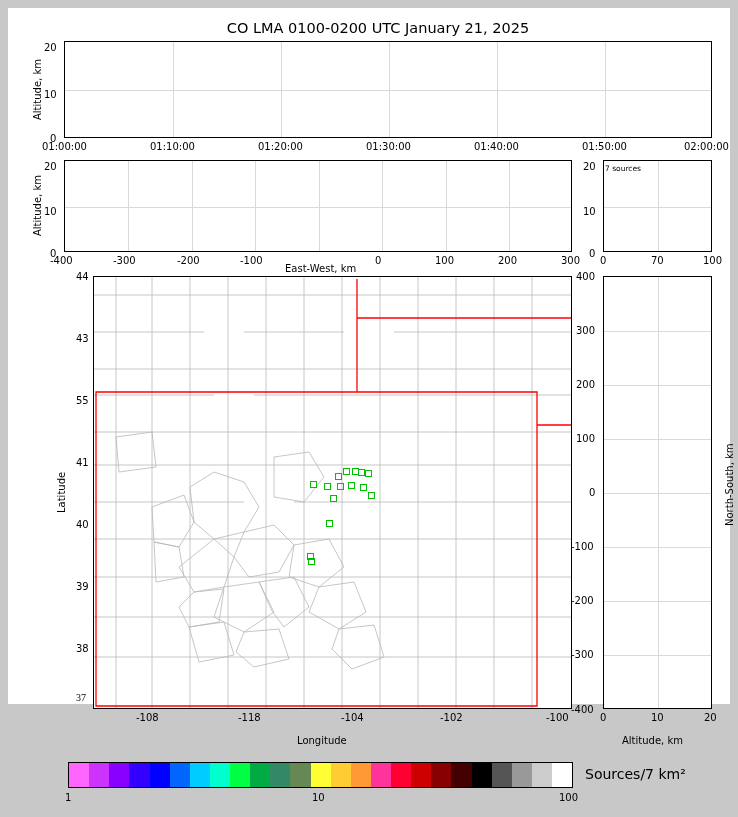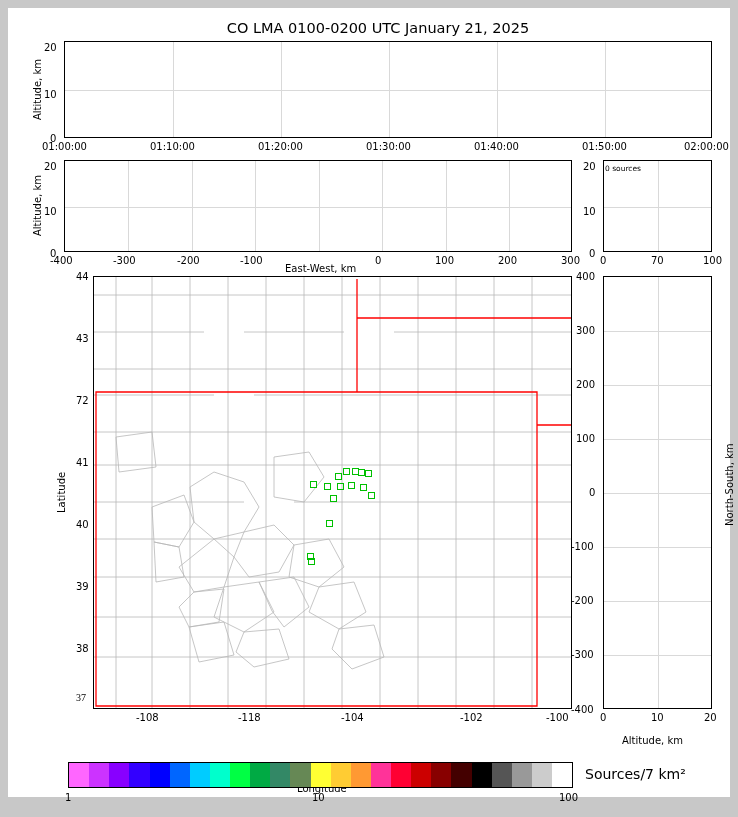--- a/index.html
+++ b/index.html
@@ -3,21 +3,21 @@
 <meta charset="utf-8">
 <style>
   html,body{margin:0;padding:0;}
   body{
     width:738px;height:817px;
     background:#c8c8c8;
     font-family:"DejaVu Sans", sans-serif;
     overflow:hidden;
   }
   #page{
-    position:absolute;left:8px;top:8px;width:722px;height:789px;
+    position:absolute;left:8px;top:8px;width:722px;height:696px;
     background:#ffffff;
   }
   .axbox{
     position:absolute;
     border:1px solid #000000;
     background:#ffffff;
     box-sizing:border-box;
   }
   .gridline{position:absolute;background:#d9d9d9;}
   .ticklabel{
@@ -119,21 +119,21 @@
   <div class="ticklabel" style="left:427px;top:247px;">100</div>
   <div class="ticklabel" style="left:490px;top:247px;">200</div>
   <div class="ticklabel" style="left:553px;top:247px;">300</div>
   <div class="axlabel rot" style="left:24px;top:228px;transform:rotate(-90deg);">Altitude, km</div>
   <div class="axlabel" style="left:277px;top:255px;">East-West, km</div>
 
   <div class="axbox" style="left:595px;top:152px;width:109px;height:92px;">
     <div class="gridline" style="left:0;top:46px;width:100%;height:1px;"></div>
     <div class="gridline" style="left:54px;top:0;width:1px;height:100%;"></div>
   </div>
-  <div class="smalltext" style="left:597px;top:156px;">0 sources</div>
+  <div class="smalltext" style="left:597px;top:156px;">7 sources</div>
   <div class="ticklabel" style="left:575px;top:153px;">20</div>
   <div class="ticklabel" style="left:575px;top:198px;">10</div>
   <div class="ticklabel" style="left:581px;top:240px;">0</div>
   <div class="ticklabel" style="left:592px;top:247px;">0</div>
   <div class="ticklabel" style="left:643px;top:247px;">70</div>
   <div class="ticklabel" style="left:695px;top:247px;">100</div>
 
   <div class="axbox maparea" style="left:85px;top:268px;width:479px;height:433px;">
     <svg width="477" height="431" viewBox="0 0 477 431" style="position:absolute;left:0;top:0;">
 
@@ -202,34 +202,34 @@
     <div class="srcdot" style="left:266px;top:207px;"></div>
     <div class="srcdot" style="left:236px;top:218px;"></div>
     <div class="srcdot" style="left:274px;top:215px;"></div>
     <div class="srcdot" style="left:232px;top:243px;"></div>
     <div class="srcdot" style="left:213px;top:276px;"></div>
     <div class="srcdot" style="left:214px;top:281px;"></div>
   </div>
 
   <div class="ticklabel" style="left:68px;top:263px;">44</div>
   <div class="ticklabel" style="left:68px;top:325px;">43</div>
-  <div class="ticklabel" style="left:68px;top:387px;">72</div>
+  <div class="ticklabel" style="left:68px;top:387px;">55</div>
   <div class="ticklabel" style="left:68px;top:449px;text-align:right;">41</div>
   <div class="ticklabel" style="left:68px;top:511px;">40</div>
   <div class="ticklabel" style="left:68px;top:573px;">39</div>
   <div class="ticklabel" style="left:68px;top:635px;">38</div>
   <div class="ticklabel" style="left:68px;top:684px;font-family:Liberation Serif, serif;">37</div>
 
   <div class="ticklabel" style="left:128px;top:704px;">-108</div>
   <div class="ticklabel" style="left:230px;top:704px;">-118</div>
   <div class="ticklabel" style="left:333px;top:704px;">-104</div>
-  <div class="ticklabel" style="left:452px;top:704px;">-102</div>
+  <div class="ticklabel" style="left:432px;top:704px;">-102</div>
   <div class="ticklabel" style="left:538px;top:704px;">-100</div>
   <div class="axlabel rot" style="left:48px;top:505px;transform:rotate(-90deg);">Latitude</div>
-  <div class="axlabel" style="left:289px;top:727px;margin-top:48px;">Longitude</div>
+  <div class="axlabel" style="left:289px;top:727px;">Longitude</div>
 
   <div class="axbox" style="left:595px;top:268px;width:109px;height:433px;">
     <div class="gridline" style="left:54px;top:0;width:1px;height:100%;"></div>
     <div class="gridline" style="left:0;top:54px;width:100%;height:1px;"></div>
     <div class="gridline" style="left:0;top:108px;width:100%;height:1px;"></div>
     <div class="gridline" style="left:0;top:162px;width:100%;height:1px;"></div>
     <div class="gridline" style="left:0;top:216px;width:100%;height:1px;"></div>
     <div class="gridline" style="left:0;top:270px;width:100%;height:1px;"></div>
     <div class="gridline" style="left:0;top:324px;width:100%;height:1px;"></div>
     <div class="gridline" style="left:0;top:378px;width:100%;height:1px;"></div>

